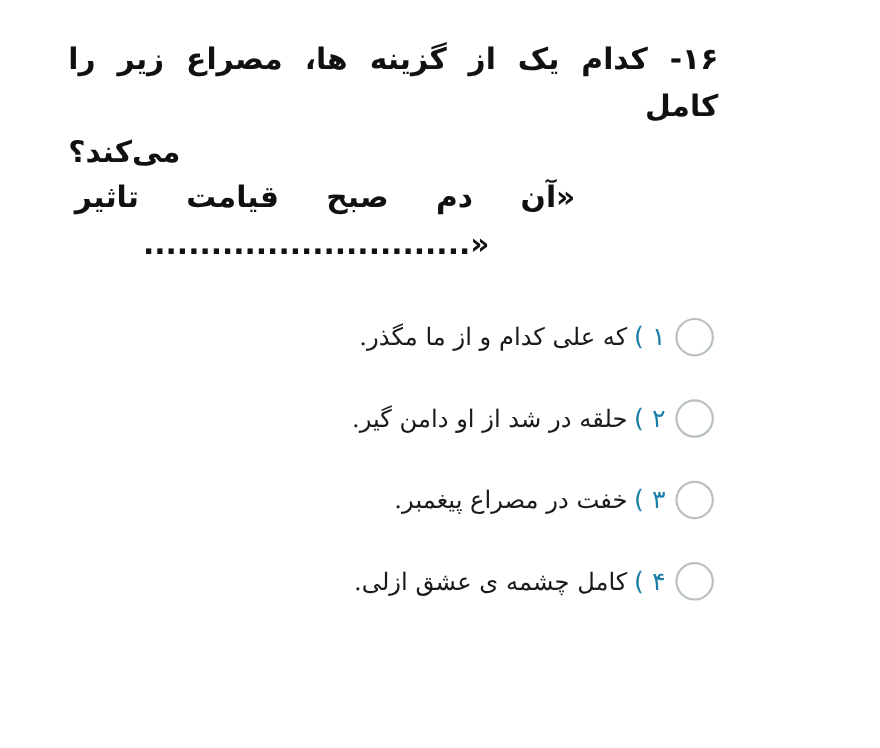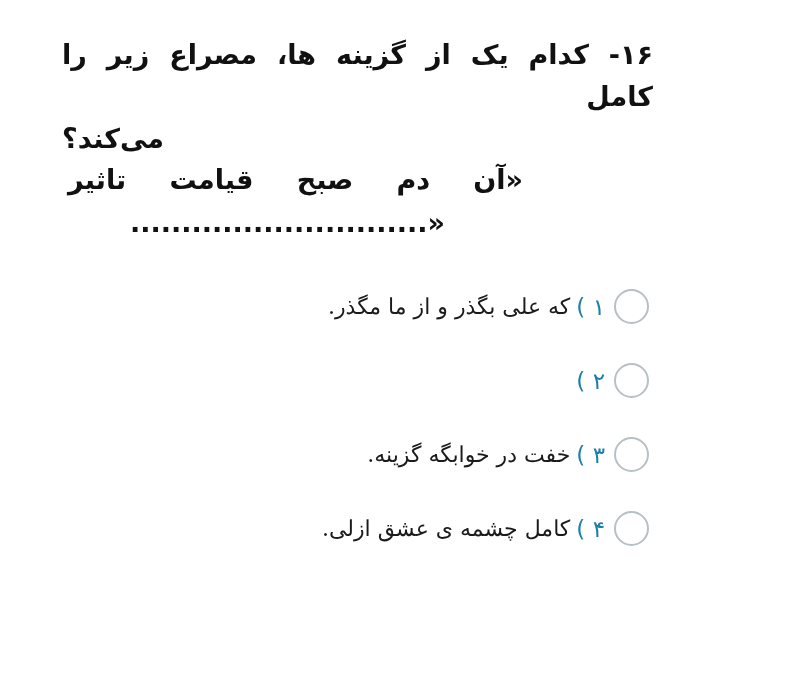--- a/index.html
+++ b/index.html
@@ -115,32 +115,33 @@
   <div class="verse-block">
     <div class="verse-line">«آن دم صبح قیامت تاثیر</div>
     <div class="verse-dots">«.............................</div>
   </div>
 
   <div class="options">
 
     <div class="option-row">
       <span class="radio"></span>
       <span class="opt-num">۱ )</span>
-      <span class="opt-text">که علی بگذر و از ما مگذر.</span>
+      <span class="opt-text">که علی کدام و از ما مگذر.</span>
     </div>
 
     <div class="option-row">
       <span class="radio"></span>
       <span class="opt-num">۲ )</span>
+      <span class="opt-text">حلقه در شد از او دامن گیر.</span>
     </div>
 
     <div class="option-row">
       <span class="radio"></span>
       <span class="opt-num">۳ )</span>
-      <span class="opt-text">خفت در خوابگه گزینه.</span>
+      <span class="opt-text">خفت در مصراع پیغمبر.</span>
     </div>
 
     <div class="option-row">
       <span class="radio"></span>
       <span class="opt-num">۴ )</span>
       <span class="opt-text">کامل چشمه ی عشق ازلی.</span>
     </div>
 
   </div>
 </div>

